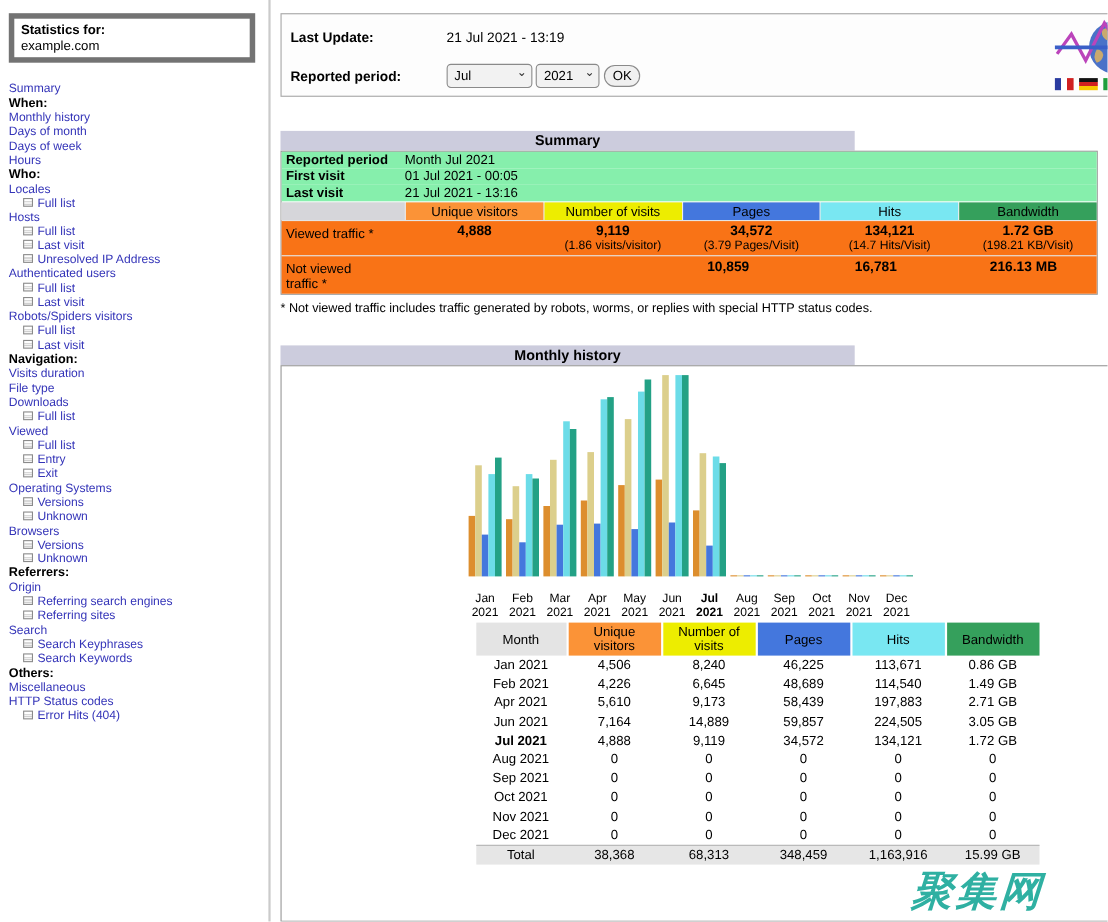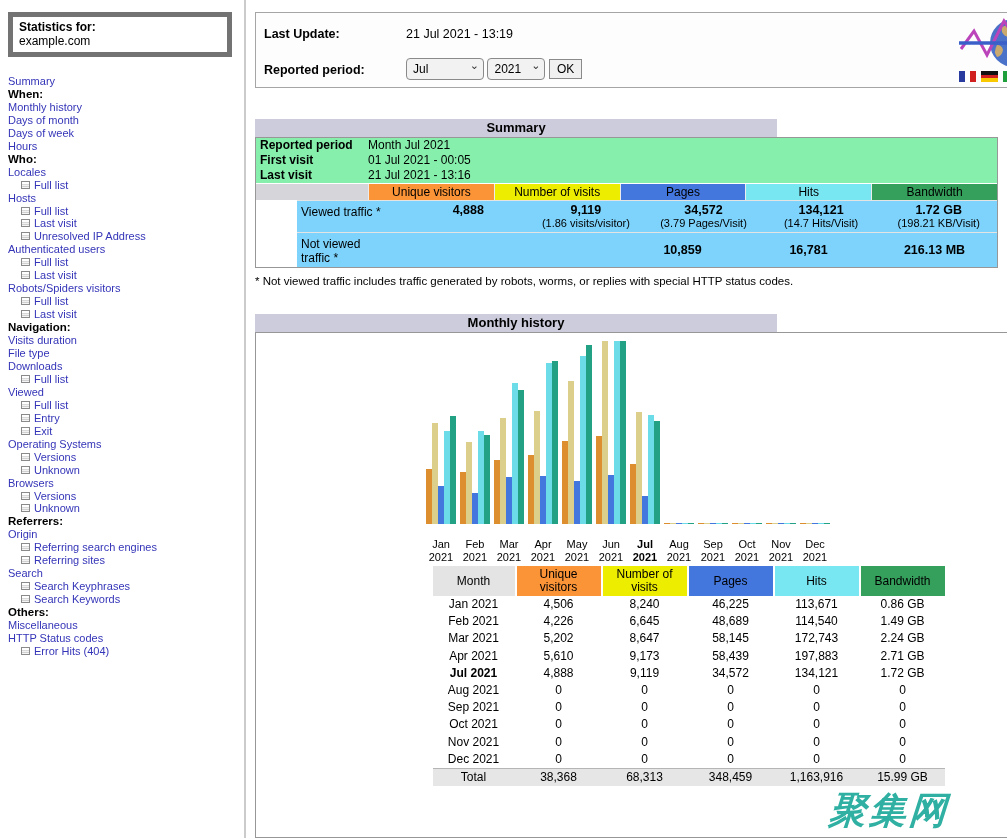--- a/index.html
+++ b/index.html
@@ -23,47 +23,47 @@
   #main { position:absolute; left:255px; top:0; width:867px; }
 
   
   #header-box { position:relative; margin-top:12px; height:76px; border:1px solid #A5A5A5; background:#FDFDFD; font-size:12.5px; }
   .hdr-label { position:absolute; left:8px; font-weight:bold; }
   .hdr-value { position:absolute; left:150px; }
   .sel-wrap { position:relative; display:inline-block; }
   select { appearance:none; -webkit-appearance:none; font-family:"Liberation Sans",sans-serif; font-size:12px;
            background:#F2F2F2; border:1px solid #8A8A8A; border-radius:4px; padding:3px 18px 3px 6px; color:#000; }
   .sel-wrap::after { content:"\2304"; position:absolute; right:5px; top:1px; font-size:11px; color:#333; pointer-events:none; }
-  #ok-btn { font-family:"Liberation Sans",sans-serif; font-size:12px; background:#F0F0F0; border:1px solid #8A8A8A; border-radius:0; padding:2px 7px; }
+  #ok-btn { font-family:"Liberation Sans",sans-serif; font-size:12px; background:#F0F0F0; border:1px solid #8A8A8A; border-radius:10px; padding:2px 7px; }
   #logo { position:absolute; right:52px; top:2px; width:112px; height:72px; }
   #flags { position:absolute; left:2px; bottom:5px; display:flex; gap:5px; }
   .flag { width:17px; height:11px; display:inline-block; }
   .flag-fr { background:linear-gradient(90deg,#2A3B9F 0 33%,#FFF 33% 66%,#D02020 66%); }
   .flag-de { background:linear-gradient(180deg,#111 0 33%,#D02020 33% 66%,#F8C800 66%); }
   .flag-it { background:linear-gradient(90deg,#1F9E3C 0 33%,#FFF 33% 66%,#D02020 66%); }
   .flag-nl { background:linear-gradient(180deg,#D02020 0 33%,#FFF 33% 66%,#2A3B9F 66%); }
   .flag-es { background:linear-gradient(180deg,#D02020 0 25%,#F8C800 25% 75%,#D02020 75%); }
 
   
   .title-bar { width:522px; height:18px; background:#CCCCDD; text-align:center; font-weight:bold; font-size:13px; line-height:18px; }
 
   
   #summary-section { margin-top:31px; }
   #summary-table { border:1px solid #979797; width:743px; background:#FFF; }
   .info-row { display:flex; background:#86efac; font-size:12px; line-height:15px; }
   .info-label { width:112px; font-weight:bold; padding-left:4px; }
   .head-row { display:flex; background:#ECECEC; margin-top:1px; }
   .corner-cell { width:112px; background:#D6D6DA; }
   .metric-cell { flex:1; margin-left:1px; text-align:center; font-size:12px; line-height:16px; height:16px; }
-  .data-row { display:flex; background:#7dd3fc; border-top:1px solid #E4E4E4;margin-left:41px; }
+  .data-row { display:flex; background:#f97316; border-top:1px solid #E4E4E4; }
   .row-label { width:112px; padding:4px 0 2px 4px; font-size:12px; }
   .val-cell { flex:1; margin-left:1px; text-align:center; padding:2px 0 3px; }
   .val-cell .v { font-weight:bold; font-size:12.5px; }
   .val-cell .s { font-size:11px; }
-  .nv-row .val-cell { display:flex; align-items:center; justify-content:center; }
+  .nv-row .val-cell { display:flex; justify-content:center; }
   #footnote { margin-top:7px; font-size:11.5px; }
 
   
   #monthly-section { margin-top:27px; }
   #monthly-box { position:relative; border:1px solid #979797; height:506px; background:#FFF; }
   #chart { position:absolute; left:168px; top:8px; width:408px; height:183px; display:flex; align-items:flex-end; }
   .bar-group { width:34px; height:183px; display:flex; align-items:flex-end; justify-content:center; }
   .bar { width:6px; background-image:linear-gradient(90deg,rgba(0,0,0,0.25) 0px,rgba(255,255,255,0.30) 2px,rgba(255,255,255,0.10) 3px,rgba(0,0,0,0.10) 100%); }
   #chart-labels { position:absolute; left:168px; top:205px; width:408px; display:flex; }
   .cl { width:34px; text-align:center; font-size:11px; line-height:12.5px; }
@@ -401,34 +401,34 @@
               </div>
               <div class="mt-row">
                 <div class="mt-cell">Feb 2021</div>
                 <div class="mt-cell">4,226</div>
                 <div class="mt-cell">6,645</div>
                 <div class="mt-cell">48,689</div>
                 <div class="mt-cell">114,540</div>
                 <div class="mt-cell">1.49 GB</div>
               </div>
               <div class="mt-row">
-                <div class="mt-cell">Mar 2021</div>
-                <div class="mt-cell">5,202</div>
-                <div class="mt-cell">8,647</div>
-                <div class="mt-cell">58,145</div>
-                <div class="mt-cell">172,743</div>
-                <div class="mt-cell">2.24 GB</div>
-              </div>
-              <div class="mt-row">
                 <div class="mt-cell">Apr 2021</div>
                 <div class="mt-cell">5,610</div>
                 <div class="mt-cell">9,173</div>
                 <div class="mt-cell">58,439</div>
                 <div class="mt-cell">197,883</div>
                 <div class="mt-cell">2.71 GB</div>
+              </div>
+              <div class="mt-row">
+                <div class="mt-cell">Jun 2021</div>
+                <div class="mt-cell">7,164</div>
+                <div class="mt-cell">14,889</div>
+                <div class="mt-cell">59,857</div>
+                <div class="mt-cell">224,505</div>
+                <div class="mt-cell">3.05 GB</div>
               </div>
               <div class="mt-row hl">
                 <div class="mt-cell">Jul 2021</div>
                 <div class="mt-cell">4,888</div>
                 <div class="mt-cell">9,119</div>
                 <div class="mt-cell">34,572</div>
                 <div class="mt-cell">134,121</div>
                 <div class="mt-cell">1.72 GB</div>
               </div>
               <div class="mt-row">

